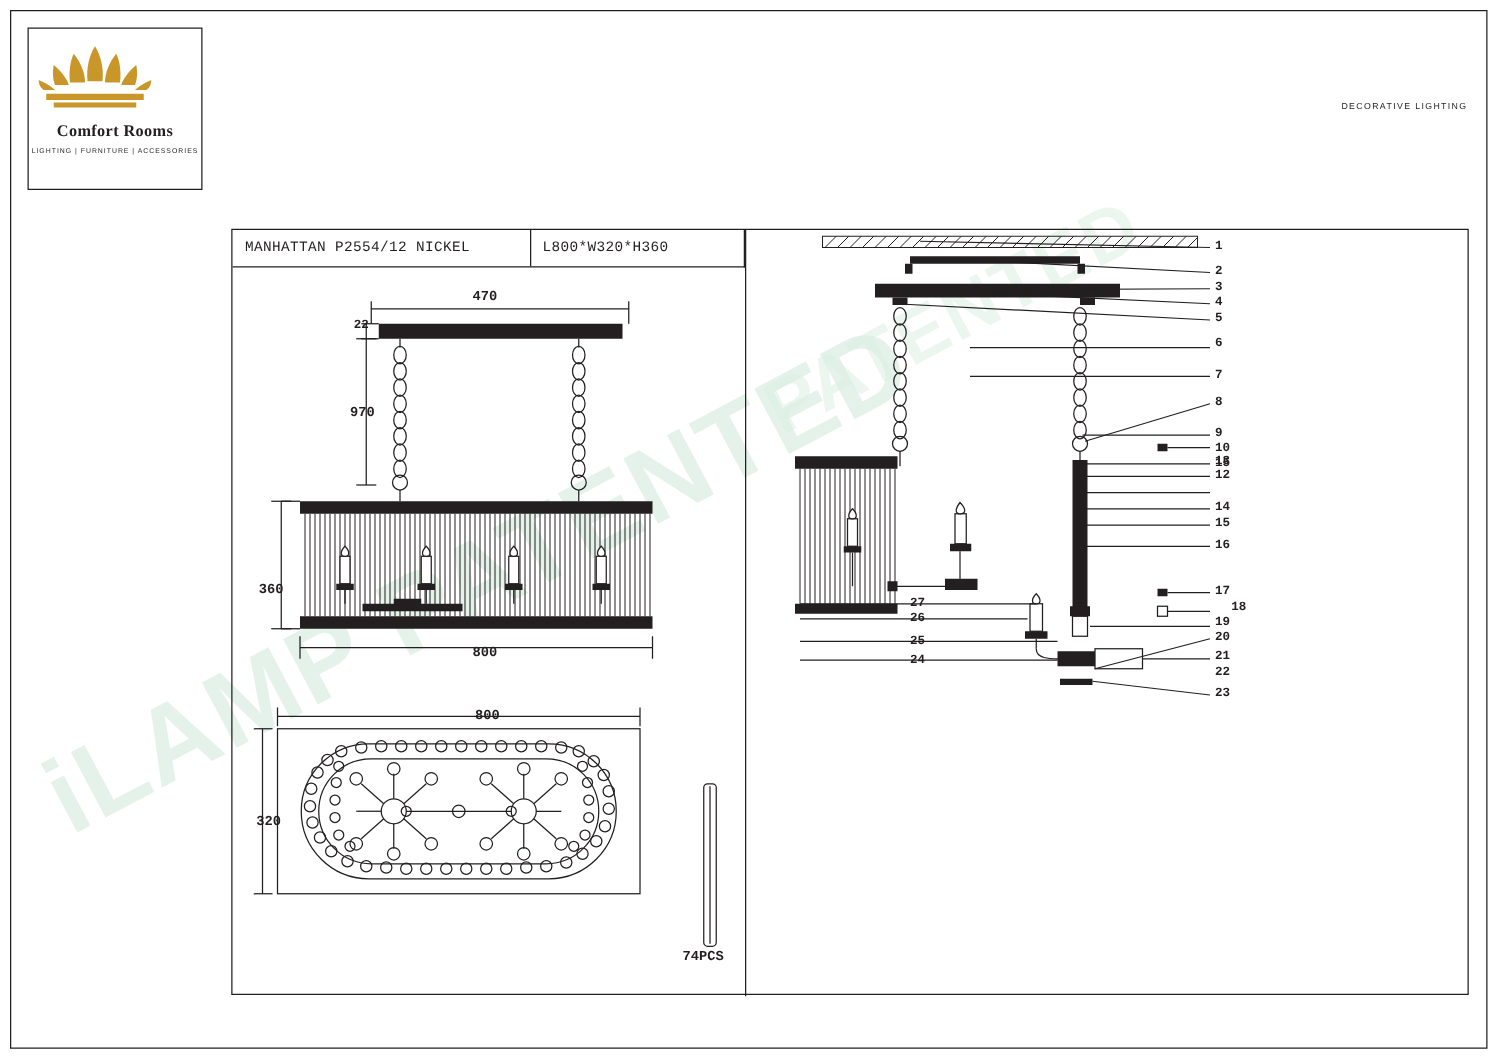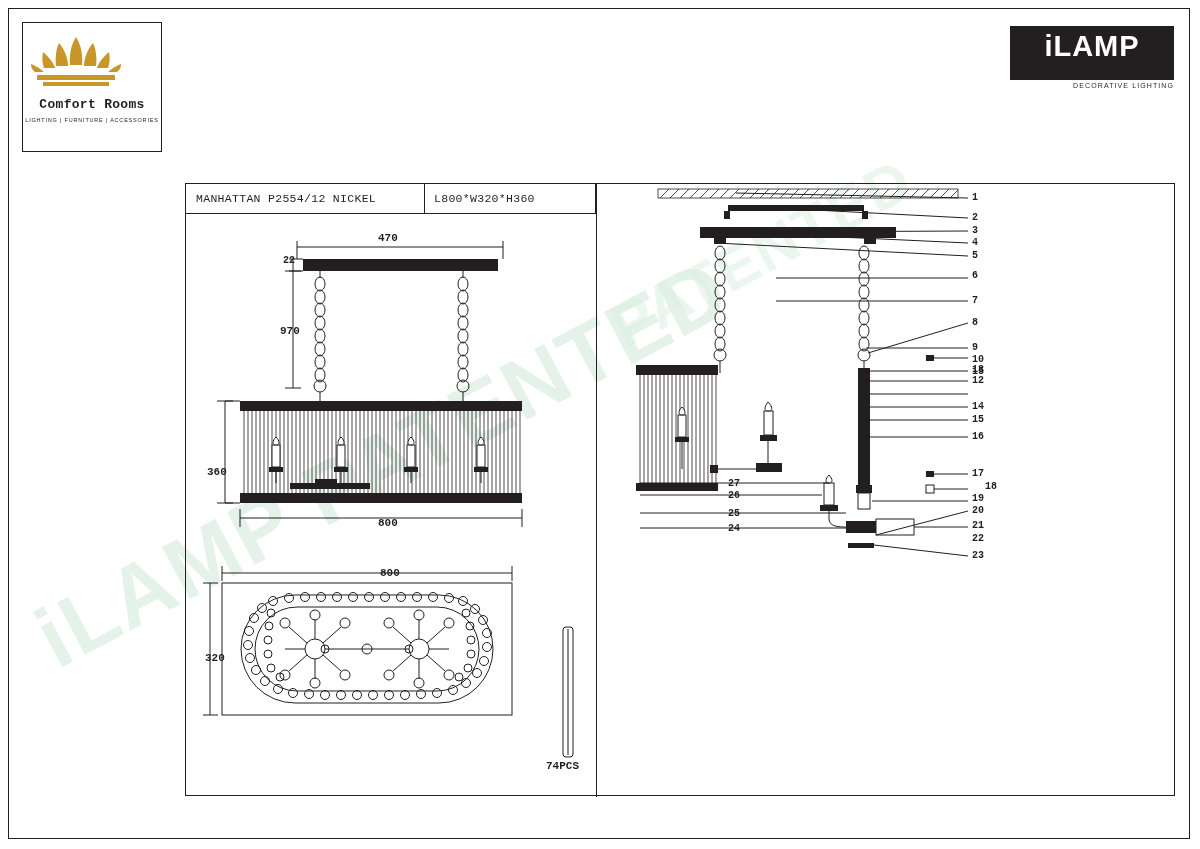--- a/index.html
+++ b/index.html
@@ -67,21 +67,21 @@
     position: absolute;
     left: 22px; top: 22px;
     width: 140px; height: 130px;
     border: 1px solid #231f20;
     box-sizing: border-box;
     background: #fff;
     text-align: center;
   }
   .cr-crown { margin-top: 12px; }
   .cr-name {
-    font-family: Liberation Mono, monospace;
+    font-family: Liberation Serif, serif;
     font-weight: bold;
     font-size: 13px;
     color: #231f20;
     margin-top: 4px;
     letter-spacing: .3px;
   }
   .cr-sub {
     font-family: "Liberation Sans", sans-serif;
     font-size: 5.5px;
     color: #231f20;
@@ -215,23 +215,20 @@
           <path d="M98 29 C98 32 97 35 94 37 L85 37 C87 35 91 32 98 29 Z"></path>
           <rect x="14" y="40" width="78" height="5"></rect>
           <rect x="20" y="47" width="66" height="4"></rect>
         </g>
       </svg>
     </div>
     <div class="cr-name">Comfort Rooms</div>
     <div class="cr-sub">LIGHTING  |  FURNITURE  |  ACCESSORIES</div>
   </div>
 
-  <div class="ilamp-logo">
-    <div class="ilamp-word">iLAMP</div>
-  </div>
   <div class="ilamp-sub">DECORATIVE LIGHTING</div>
 
 
   <div class="frame">
     <div class="frame-head">
       <div class="head-divider"></div>
       <div class="head-cell head-model">MANHATTAN P2554/12 NICKEL</div>
       <div class="head-cell head-dims">L800*W320*H360</div>
     </div>
     <div class="frame-vdiv"></div>

